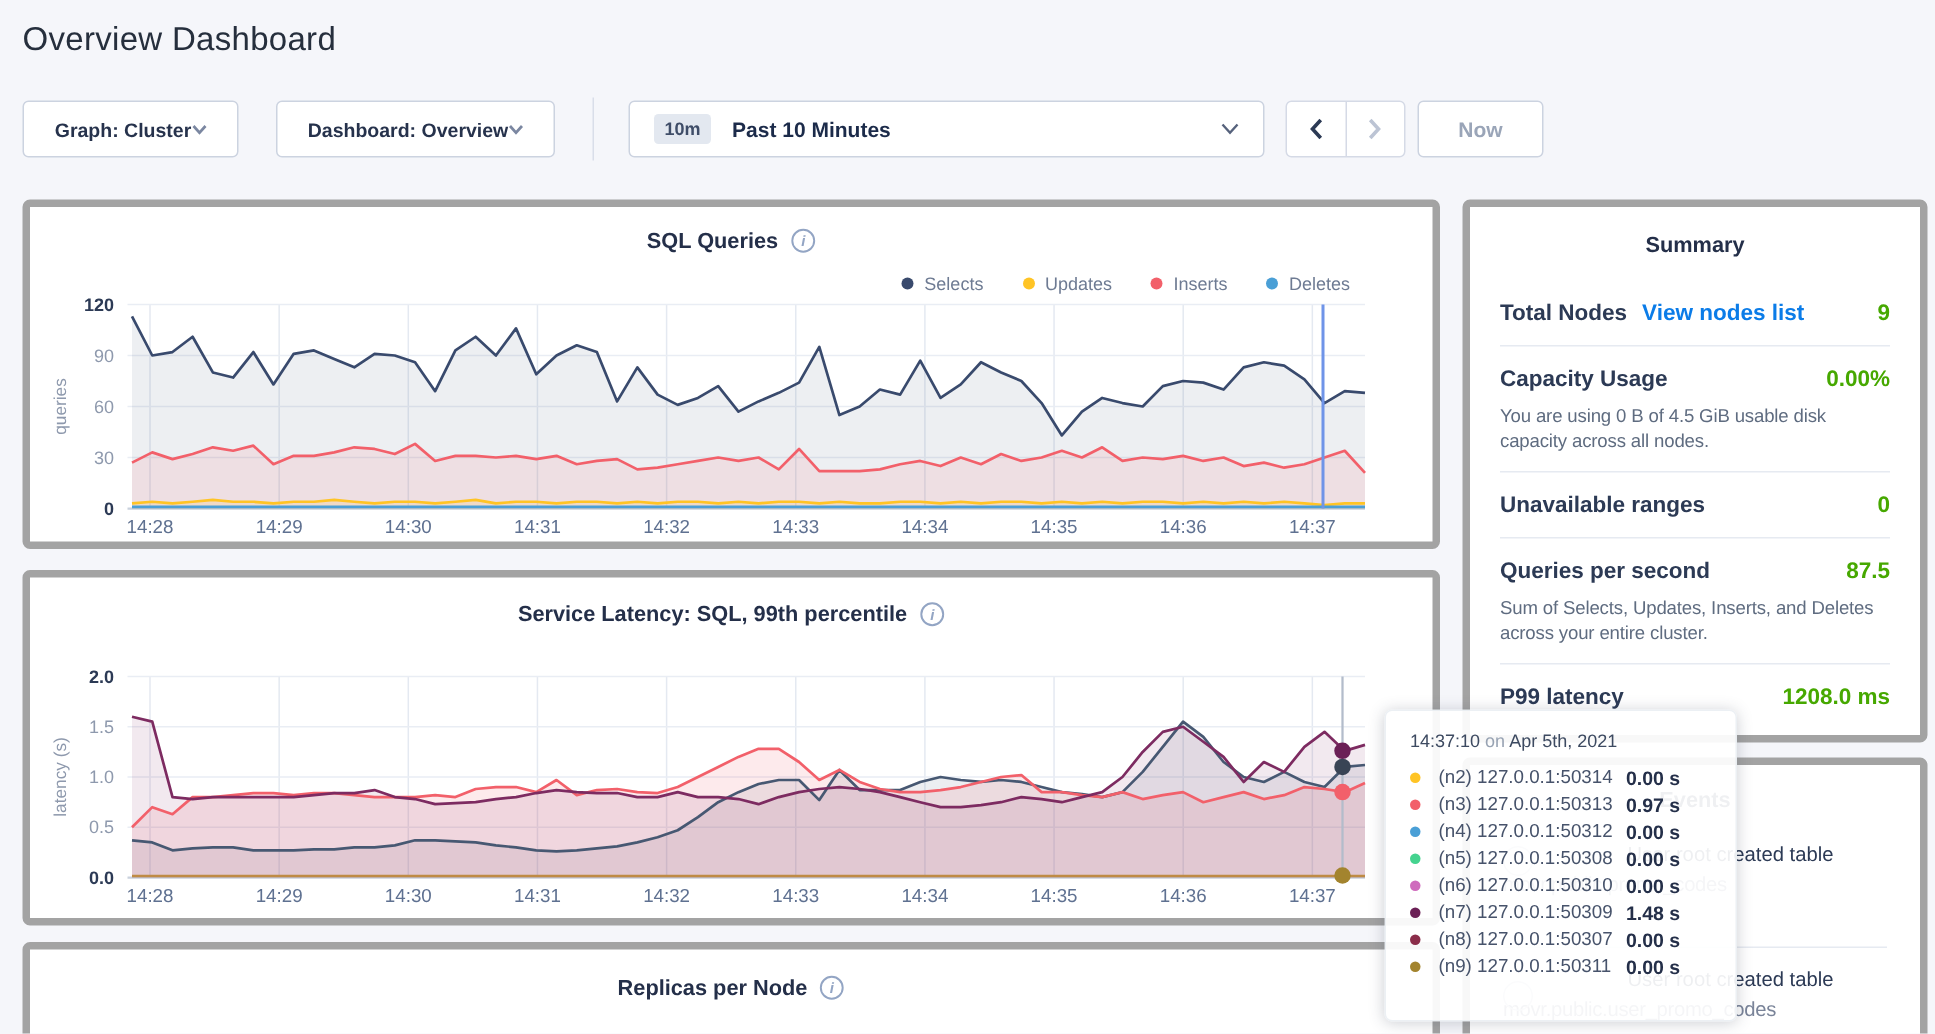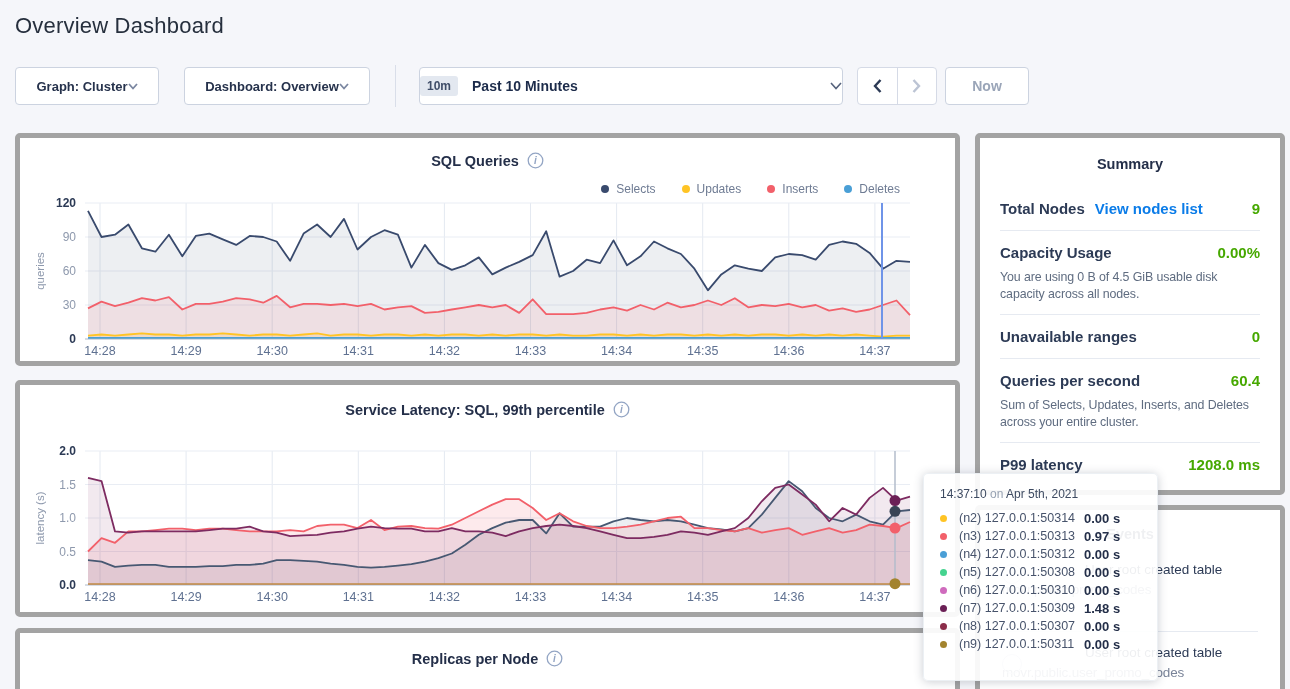--- a/index.html
+++ b/index.html
@@ -4,21 +4,21 @@
 <style>
 *{margin:0;padding:0;box-sizing:border-box}
 html,body{width:1290px;height:689px}
 body{font-family:"Liberation Sans",sans-serif;background:#f5f6fa;position:relative;overflow:hidden}
 .page{position:absolute;inset:0;overflow:hidden}
 .h1{position:absolute;left:15px;top:13px;font-size:22px;font-weight:500;color:#262f3d;letter-spacing:.2px}
 .btn{position:absolute;top:67px;height:38px;background:#fff;border:1px solid #ccd3e0;border-radius:4px;display:flex;align-items:center;justify-content:center;font-size:13px;font-weight:bold;color:#26324c;cursor:pointer}
 #dd-graph{left:15px;width:144px}
 #dd-dash{left:184px;width:186px}
 .vdiv{position:absolute;left:395px;top:65px;width:1px;height:42px;background:#d9dee9}
-#timesel{left:419px;width:424px;justify-content:flex-start;padding:0 0;gap:14px}
+#timesel{left:419px;width:424px;justify-content:flex-start;padding:0 16px;gap:14px}
 .badge{background:#e3e8f0;border-radius:3px;padding:3px 7px;font-size:12px;font-weight:bold;color:#3f4d68}
 #timesel .lbl{font-size:14px;color:#1c2b4a}
 #timesel .chev{margin-left:auto}
 .arrowbox{position:absolute;left:857px;top:67px;width:80px;height:38px;background:#fff;border:1px solid #d5dae6;border-radius:4px;display:flex}
 .abtn{flex:1;display:flex;align-items:center;justify-content:center;cursor:pointer}
 .abtn+.abtn{border-left:1px solid #d5dae6}
 #now{left:945px;width:84px;color:#9aa5b8;font-size:14px}
 .panel{position:absolute;background:#fff;border:5px solid #a3a3a3;border-radius:5px}
 #p-sql{left:15px;top:133px;width:945px;height:233px}
 #p-lat{left:15px;top:380px;width:945px;height:237px}
@@ -254,21 +254,21 @@
         </div>
         <div class="sblock">
           <div class="srow">
             <span class="slabel">Unavailable ranges</span>
             <span class="sval">0</span>
           </div>
         </div>
         <div class="sblock">
           <div class="srow">
             <span class="slabel">Queries per second</span>
-            <span class="sval">60.4</span>
+            <span class="sval">87.5</span>
           </div>
           <div class="sdesc">Sum of Selects, Updates, Inserts, and Deletes across your entire cluster.</div>
         </div>
         <div class="sblock">
           <div class="srow">
             <span class="slabel">P99 latency</span>
             <span class="sval">1208.0 ms</span>
           </div>
         </div>
       </div>

